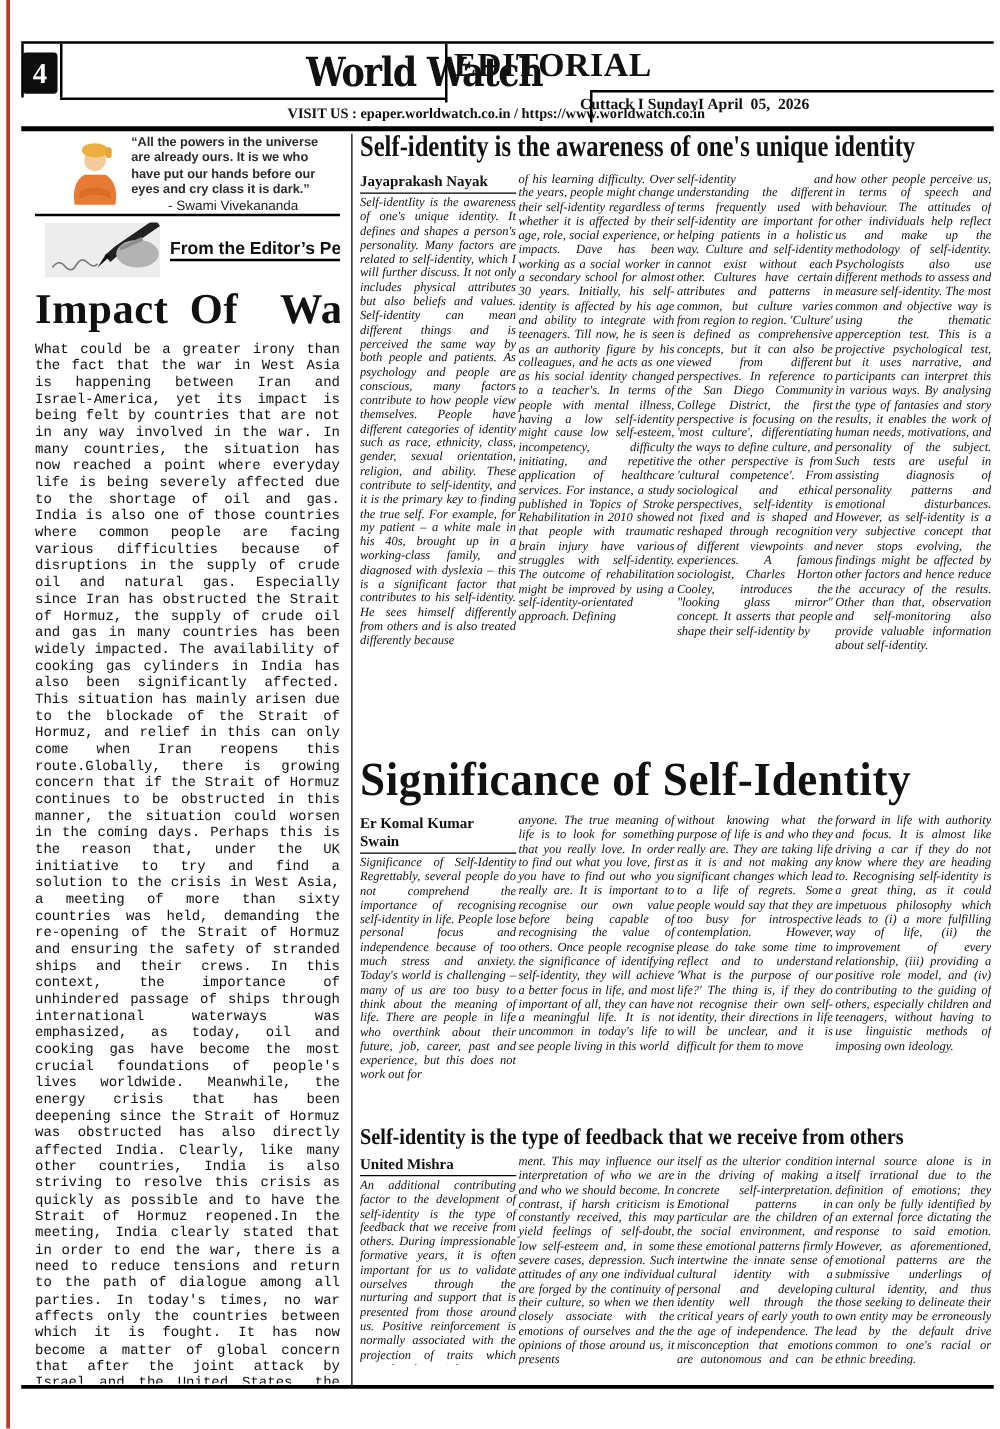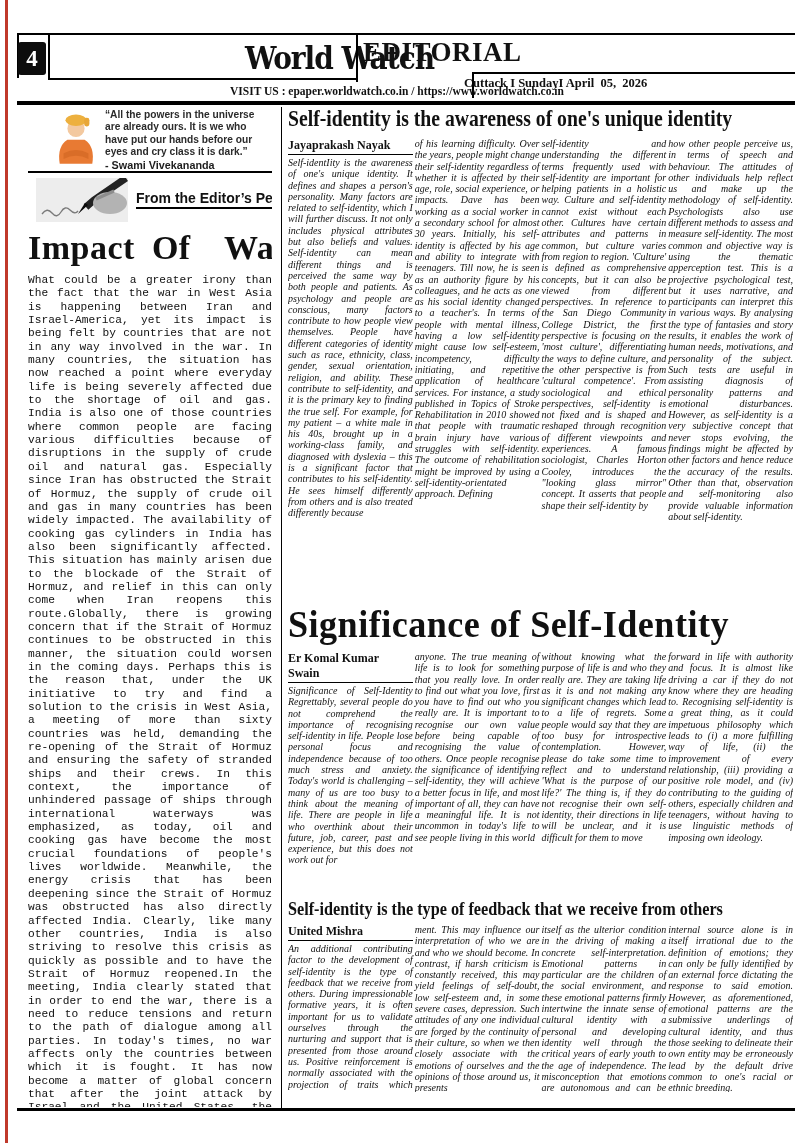--- a/index.html
+++ b/index.html
@@ -24,21 +24,21 @@
   .dateline{position:absolute;left:447px;top:41px;font-weight:bold;font-size:12.5px;white-space:pre;}
   .visit{position:absolute;left:60px;top:50px;width:640px;text-align:center;font-weight:bold;font-size:11.5px;}
   .thick-rule{position:absolute;left:0;top:66px;width:778px;height:3.5px;background:#000;}
 
   
   .leftcol{position:absolute;left:28px;top:107px;width:244px;height:1000px;overflow:hidden;}
   .quotebox{display:flex;gap:7px;align-items:flex-start;padding:2px 0 4px 26px;border-bottom:2px solid #000;height:58px;}
   .viv{width:44px;height:56px;flex:none;}
   .qtext-wrap{flex:1;}
   .qtext{font-family:"Liberation Sans",sans-serif;font-weight:bold;font-size:10.2px;line-height:12.3px;color:#2b2b2b;display:block;text-align:left;}
-  .qattr{font-family:"Liberation Sans",sans-serif;font-weight:bold;font-size:10.8px;color:#1d1d1d;text-align:left;padding-right:4px;margin-top:1px;}
+  .qattr{font-family:"Liberation Sans",sans-serif;font-weight:normal;font-size:10.8px;color:#1d1d1d;text-align:center;padding-right:4px;margin-top:1px;}
   .penband{display:flex;align-items:center;gap:8px;margin-top:4px;height:45px;padding-left:8px;}
   .penimg{width:92px;height:44px;flex:none;}
   .penlabel{font-family:"Liberation Sans",sans-serif;font-weight:bold;font-size:14px;
             border-bottom:2px solid #000;padding-bottom:1px;white-space:nowrap;}
   .edtitle{font-weight:bold;font-size:34px;word-spacing:8px;white-space:pre;margin:7px 0 7px 0;letter-spacing:.5px;}
   .edbody{font-size:11.2px;line-height:13.35px;text-align:justify;color:#0f0f0f;font-family:Liberation Mono, monospace;}
 
   .vdivider{position:absolute;left:281px;top:107px;width:1px;height:1001px;background:#000;}
 
   

